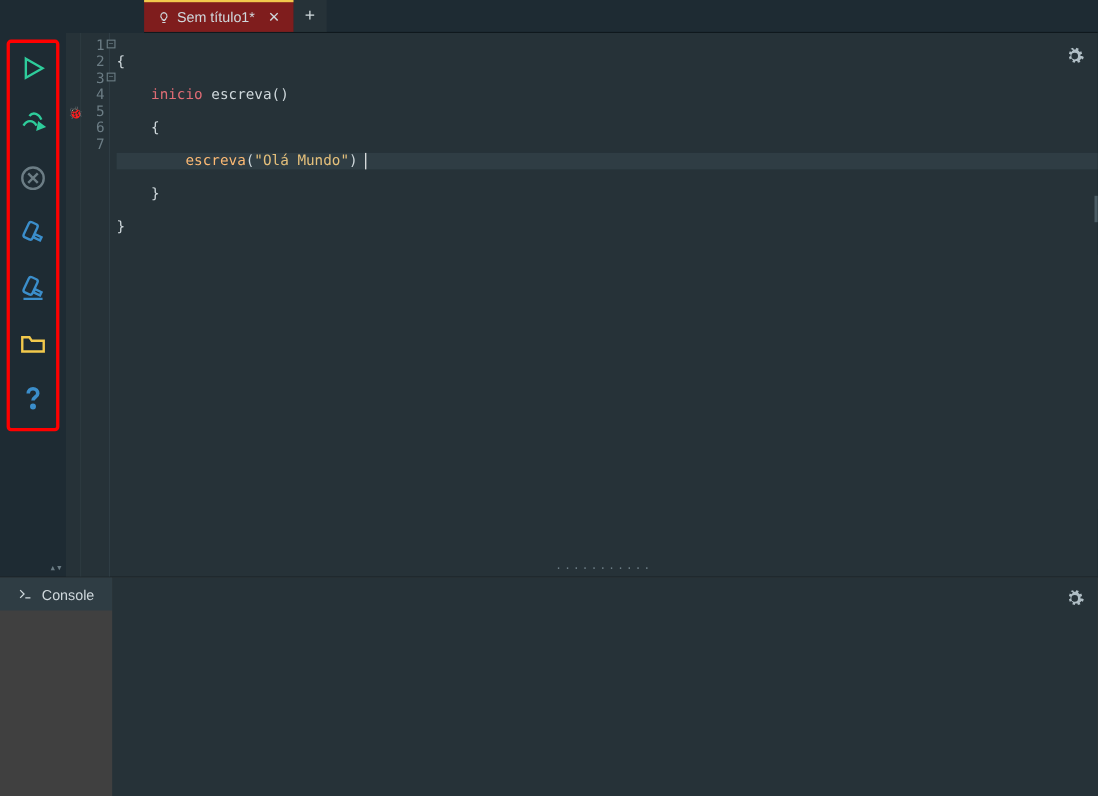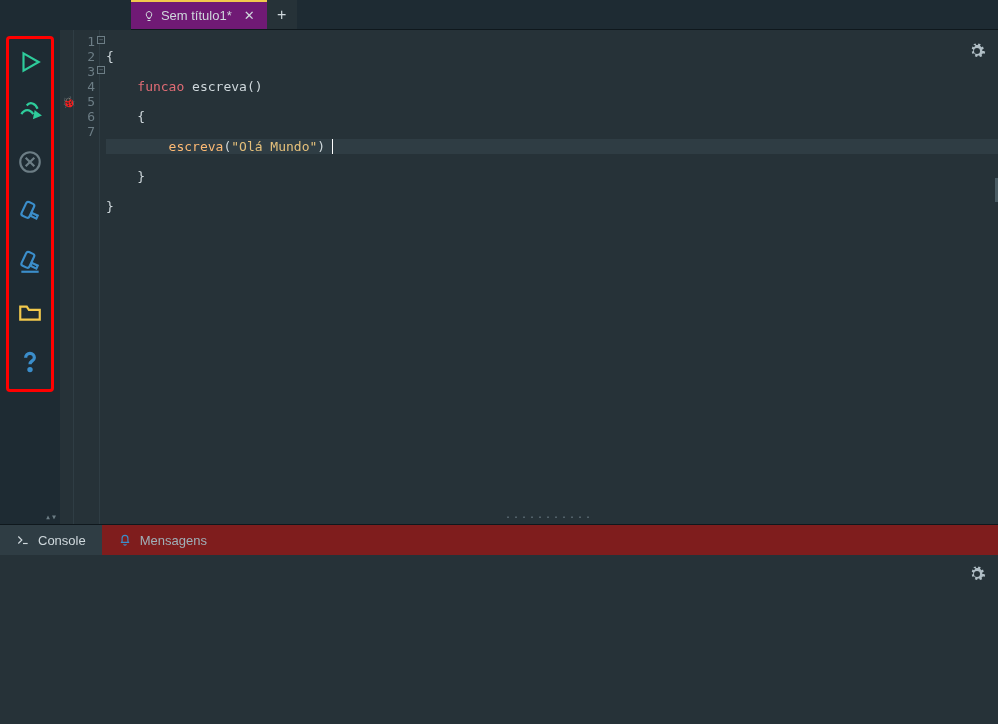--- a/index.html
+++ b/index.html
@@ -1,21 +1,21 @@
 <!DOCTYPE html>
 <html><head>
 <meta charset="utf-8">
 <style>
   * { margin:0; padding:0; box-sizing:border-box; }
   html,body { width:998px; height:724px; background:#1e2b33; font-family:"Segoe UI",Arial,sans-serif; color:#cfd8dc; overflow:hidden; }
   
   .tabbar { height:30px; background:#1e2b33; display:flex; align-items:stretch; border-bottom:1px solid #0f181d; }
   .tab { display:flex; align-items:center; padding:0 12px; background:#263238; border-top:2px solid transparent; font-size:13px; color:#9fb0b8; cursor:pointer; gap:6px;}
   .tab.main { background:#1e2b33; }
-  .tab.active { background:#701a75; border-top:2px solid #f2c94c; color:#cfd8dc;}
+  .tab.active { background:#7f1d1d; border-top:2px solid #f2c94c; color:#cfd8dc;}
   .tab .bulb { width:12px; height:12px; }
   .tab .close { margin-left:6px; font-size:13px; color:#cfd8dc; }
   .newtab { width:30px; display:flex; align-items:center; justify-content:center; background:#263238; color:#cfd8dc; font-size:16px; cursor:pointer;}
   
   .main { display:flex; height:494px; }
   .sidebar { width:60px; background:#1e2b33; display:flex; flex-direction:column; align-items:center; padding-top:6px; gap:0;}
   .hlbox { border:3px solid #ff0000; border-radius:4px; display:flex; flex-direction:column; align-items:center; padding:6px 4px 10px 4px; gap:16px;}
   .tool { width:34px; height:34px; display:flex; align-items:center; justify-content:center; cursor:pointer;}
   .tool svg { width:26px; height:26px; }
   
@@ -30,21 +30,21 @@
   .cur-line{ background:#2f3d44; display:block; width:100%;}
   .kw{ color:#e06c75; }
   .fn{ color:#fdba74;}
   .str{ color:#e5c07b;}
   .punct{color:#cfd8dc;}
   .caret{ border-right:1px solid #fff; margin-left:-1px;}
   .gear { position:absolute; top:12px; right:12px; cursor:pointer; color:#b0bec5;}
   .collapse-handle{position:absolute; bottom:-1px; left:50%; transform:translateX(-50%); letter-spacing:2px; color:#6c7d85; font-size:10px;}
   .left-handle{position:absolute; bottom:0; left:-55px; font-size:10px; color:#6c7d85;}
   
-  .bottom { height:200px; background:#7f1d1d; display:flex; flex-direction:column; border-top:1px solid #0f181d;}
+  .bottom { height:200px; background:#404040; display:flex; border-top:1px solid #0f181d;}
   .btabs { height:30px; display:flex; align-items:stretch;}
   .btab { display:flex; align-items:center; gap:8px; padding:0 16px; font-size:13px; color:#9fb0b8; cursor:pointer;}
   .btab.active{ background:#2f3d44; color:#cfd8dc;}
   .btab svg{ width:14px; height:14px;}
   .bcontent{ flex:1; position:relative; background:#263238;}
   .bcontent .gear{ top:10px; right:12px;}
   .scroll-hint{position:absolute; right:0; top:50%; width:3px; height:24px; background:#4a5b63;}
 </style>
 </head>
 <body>
@@ -122,21 +122,21 @@
       <div class="ln"><span>1</span><span class="fold">−</span></div>
       <div class="ln"><span>2</span></div>
       <div class="ln"><span>3</span><span class="fold">−</span></div>
       <div class="ln"><span>4</span></div>
       <div class="ln"><span class="bug">🐞</span><span>5</span></div>
       <div class="ln"><span>6</span></div>
       <div class="ln"><span>7</span></div>
     </div>
     <div class="code">
 <div class="row"><span>{</span></div>
-<div class="row">    <span class="kw">funcao</span><span> escreva()</span></div>
+<div class="row">    <span class="kw">inicio</span><span> escreva()</span></div>
 <div class="row"><span>    {</span></div>
 <div class="row cur-line"><span class="fn">        escreva</span><span class="punct">(</span><span class="str">"Olá Mundo"</span><span class="punct">)</span><span class="caret">&nbsp;</span></div>
 <div class="row"><span>    }</span></div>
 <div class="row"><span>}</span></div>
       <span class="left-handle">▴▾</span>
       <span class="collapse-handle">···········</span>
     </div>
     <div class="gear">
       <svg width="18" height="18" viewBox="0 0 24 24" fill="#b0bec5">
           <path d="M12 8a4 4 0 100 8 4 4 0 000-8zm9 4l2 1-1 3-2-1a7 7 0 01-2 2l1 2-3 1-1-2a8 8 0 01-2 0l-1 2-3-1 1-2a7 7 0 01-2-2l-2 1-1-3 2-1a8 8 0 010-2l-2-1 1-3 2 1a7 7 0 012-2L7 3l3-1 1 2a8 8 0 012 0l1-2 3 1-1 2a7 7 0 012 2l2-1 1 3-2 1a8 8 0 010 2z"></path>
@@ -148,27 +148,20 @@
 
 <div class="bottom">
   <div class="btabs">
     <div class="btab active">
       <svg viewBox="0 0 24 24" fill="none" stroke="#cfd8dc" stroke-width="2">
           <polyline points="4 6 10 12 4 18"></polyline>
           <line x1="12" y1="18" x2="20" y2="18"></line>
         </svg>
       <span>Console</span>
     </div>
-    <div class="btab">
-      <svg viewBox="0 0 24 24" fill="none" stroke="#3b8ecb" stroke-width="2">
-          <path d="M18 16H6l1-2V9a5 5 0 0110 0v5z"></path>
-          <path d="M10 19a2 2 0 004 0"></path>
-        </svg>
-      <span>Mensagens</span>
-    </div>
   </div>
   <div class="bcontent">
     <div class="gear">
       <svg width="18" height="18" viewBox="0 0 24 24" fill="#b0bec5">
           <path d="M12 8a4 4 0 100 8 4 4 0 000-8zm9 4l2 1-1 3-2-1a7 7 0 01-2 2l1 2-3 1-1-2a8 8 0 01-2 0l-1 2-3-1 1-2a7 7 0 01-2-2l-2 1-1-3 2-1a8 8 0 010-2l-2-1 1-3 2 1a7 7 0 012-2L7 3l3-1 1 2a8 8 0 012 0l1-2 3 1-1 2a7 7 0 012 2l2-1 1 3-2 1a8 8 0 010 2z"></path>
         </svg>
     </div>
   </div>
 </div>
 

